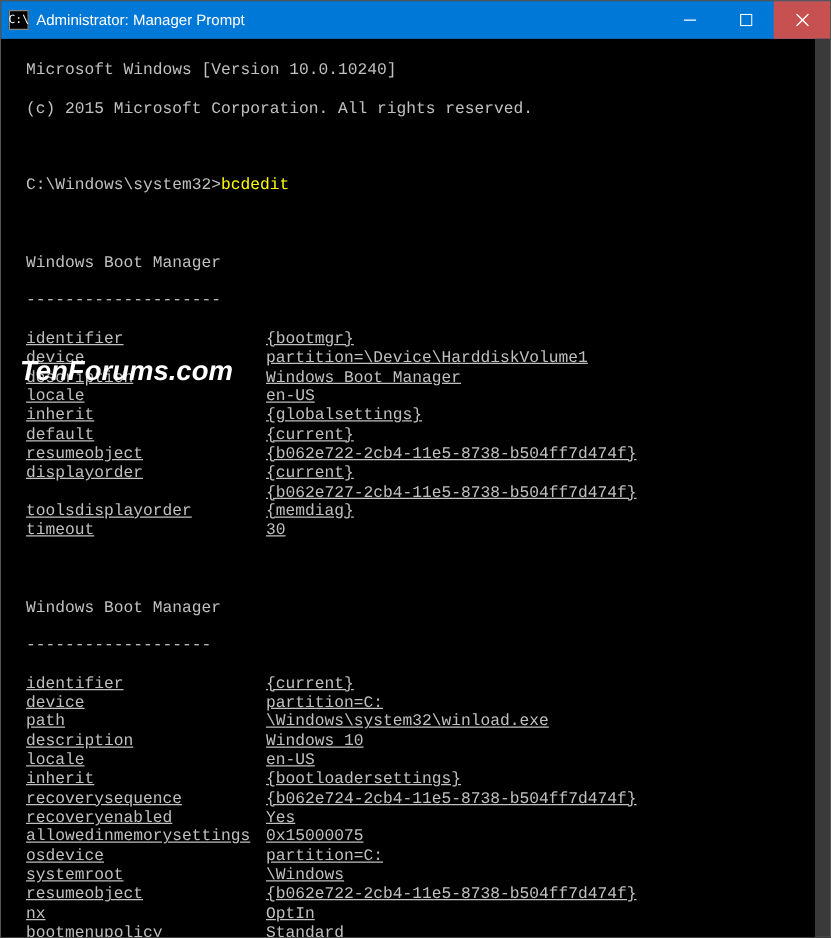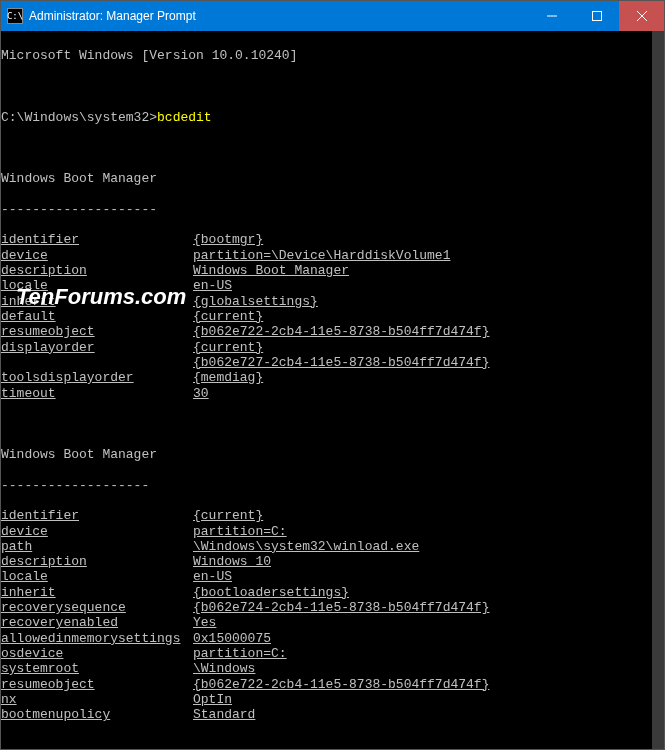--- a/index.html
+++ b/index.html
@@ -48,21 +48,21 @@
       align-items: center;
       justify-content: center;
       color: #fff;
     }
     .titlebar-btn.close { background: #c75050; }
     .titlebar-btn svg { width: 10px; height: 10px; }
     .terminal {
       flex: 1;
       background: #000;
       color: #c0c0c0;
-      padding: 2px 0;
+      padding: 2px 20px;
       overflow-y: auto;
       line-height: 1.18;
       letter-spacing: 0;
       white-space: pre;
       border-right: 12px solid #3a3a3a;
     }
     .row { display: flex; text-decoration: underline; }
     .key { display: inline-block; width: 192px; }
     .yellow { color: #ffff00; text-align: right; }
     .watermark {
@@ -99,20 +99,21 @@
     <div class="titlebar-btn close">
       <svg viewBox="0 0 10 10">
           <line x1="0" y1="0" x2="10" y2="10" stroke="#fff" stroke-width="1"></line>
           <line x1="10" y1="0" x2="0" y2="10" stroke="#fff" stroke-width="1"></line>
         </svg>
     </div>
   </div>
 
   <div class="terminal">
 <div>Microsoft Windows [Version 10.0.10240]</div>
+<div>(c) 2015 Microsoft Corporation. All rights reserved.</div>
 <div>&nbsp;</div>
 <div><span>C:\Windows\system32&gt;</span><span class="yellow">bcdedit</span></div>
 <div>&nbsp;</div>
 <div>Windows Boot Manager</div>
 <div>--------------------</div>
 <div id="sec1"><div class="row"><span class="key">identifier</span><span>{bootmgr}</span></div><div class="row"><span class="key">device</span><span>partition=\Device\HarddiskVolume1</span></div><div class="row"><span class="key">description</span><span>Windows Boot Manager</span></div><div class="row"><span class="key">locale</span><span>en-US</span></div><div class="row"><span class="key">inherit</span><span>{globalsettings}</span></div><div class="row"><span class="key">default</span><span>{current}</span></div><div class="row"><span class="key">resumeobject</span><span>{b062e722-2cb4-11e5-8738-b504ff7d474f}</span></div><div class="row"><span class="key">displayorder</span><span>{current}</span></div><div class="row"><span class="key"></span><span>{b062e727-2cb4-11e5-8738-b504ff7d474f}</span></div><div class="row"><span class="key">toolsdisplayorder</span><span>{memdiag}</span></div><div class="row"><span class="key">timeout</span><span>30</span></div></div>
 <div>&nbsp;</div>
 <div>Windows Boot Manager</div>
 <div>-------------------</div>
 <div id="sec2"><div class="row"><span class="key">identifier</span><span>{current}</span></div><div class="row"><span class="key">device</span><span>partition=C:</span></div><div class="row"><span class="key">path</span><span>\Windows\system32\winload.exe</span></div><div class="row"><span class="key">description</span><span>Windows 10</span></div><div class="row"><span class="key">locale</span><span>en-US</span></div><div class="row"><span class="key">inherit</span><span>{bootloadersettings}</span></div><div class="row"><span class="key">recoverysequence</span><span>{b062e724-2cb4-11e5-8738-b504ff7d474f}</span></div><div class="row"><span class="key">recoveryenabled</span><span>Yes</span></div><div class="row"><span class="key">allowedinmemorysettings</span><span>0x15000075</span></div><div class="row"><span class="key">osdevice</span><span>partition=C:</span></div><div class="row"><span class="key">systemroot</span><span>\Windows</span></div><div class="row"><span class="key">resumeobject</span><span>{b062e722-2cb4-11e5-8738-b504ff7d474f}</span></div><div class="row"><span class="key">nx</span><span>OptIn</span></div><div class="row"><span class="key">bootmenupolicy</span><span>Standard</span></div></div>

